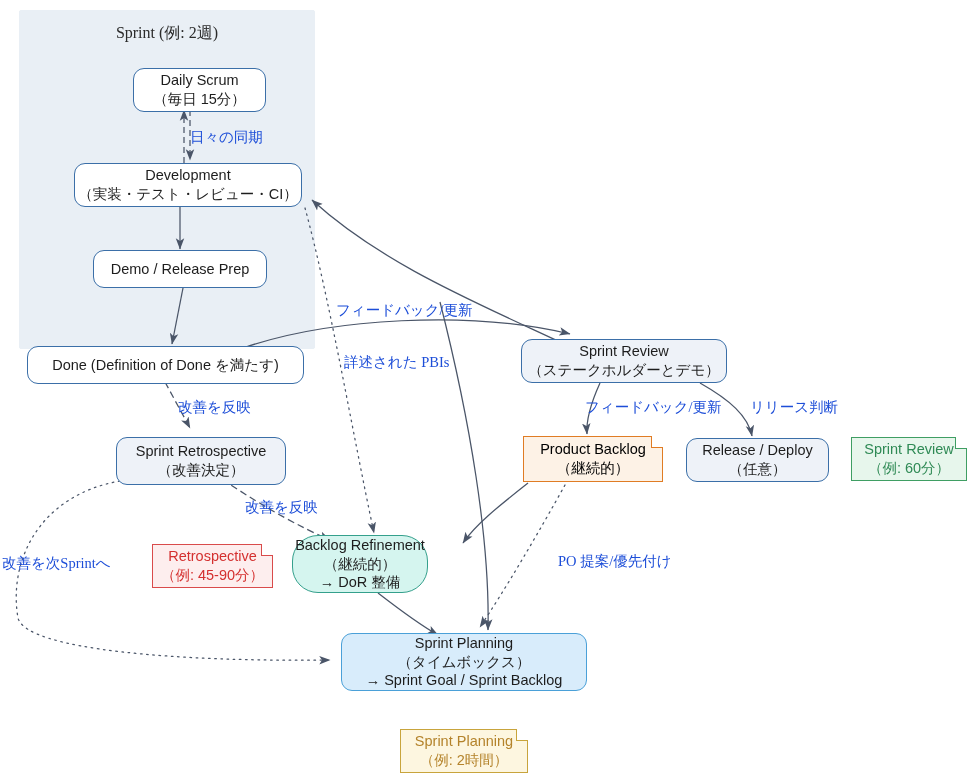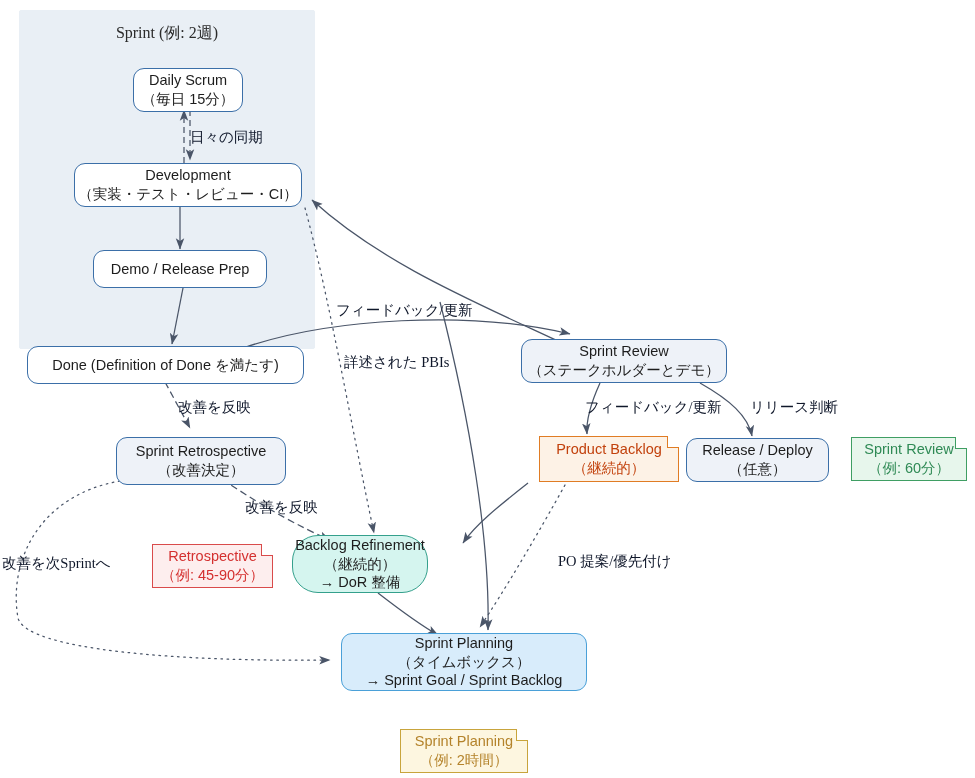--- a/index.html
+++ b/index.html
@@ -90,37 +90,37 @@
     content: "";
     position: absolute;
     top: -1.4px;
     right: -1.4px;
     width: 11px;
     height: 11px;
     background: #ffffff;
     border-left: 1.4px solid currentColor;
     border-bottom: 1.4px solid currentColor;
   }
-  .note.orange { background: #fdf2e6; border-color: #e07c24; color: #c2410c; margin-left: 16px; }
+  .note.orange { background: #fdf2e6; border-color: #e07c24; color: #000000; }
   .note.orange::after { background: #ffffff; border-color: #e07c24; }
   .note.green  { background: #e7f6ec; border-color: #3f9e63; color: #2f8a55; }
   .note.green::after { background: #ffffff; border-color: #3f9e63; }
   .note.red    { background: #fdeeee; border-color: #d94b4b; color: #d4302f; }
   .note.red::after { background: #ffffff; border-color: #d94b4b; }
   .note.tan    { background: #fdf6e0; border-color: #c8a43c; color: #b4832b; }
   .note.tan::after { background: #ffffff; border-color: #c8a43c; }
 
   .node-line { display: block; }
 
   
   .edge-label {
     position: absolute;
     font-family: "Liberation Serif", "DejaVu Serif", serif;
     font-size: 14.5px;
-    color: #0f172a;
+    color: #1d4ed8;
     white-space: nowrap;
     background: transparent;
   }
 </style>
 </head>
 <body>
 
 <div id="canvas">
 
   <div class="cluster" style="left:19px; top:10px; width:296px; height:339px;">
@@ -167,21 +167,21 @@
 
       <path d="M378,593 C400,610 420,625 438,635" marker-end="url(#ah)"></path>
 
       <path d="M305,208 C330,300 352,430 374,533" stroke-dasharray="1.6,4.6" stroke-linecap="round" marker-end="url(#ah)"></path>
 
       <path d="M440,302 C470,420 490,540 488,630" marker-end="url(#ah)"></path>
 
     </g>
   </svg>
 
-  <div class="node fill-white" style="left:133px; top:68px; width:110px; height:44px;text-align:center;">
+  <div class="node fill-white" style="left:133px; top:68px; width:133px; height:44px;text-align:center;">
     <span>
       <span class="node-line">Daily Scrum</span>
       <span class="node-line">（毎日 15分）</span>
     </span>
   </div>
 
   <div class="node fill-white" style="left:93px; top:250px; width:174px; height:38px;">
     <span class="node-line">Demo / Release Prep</span>
   </div>
 

